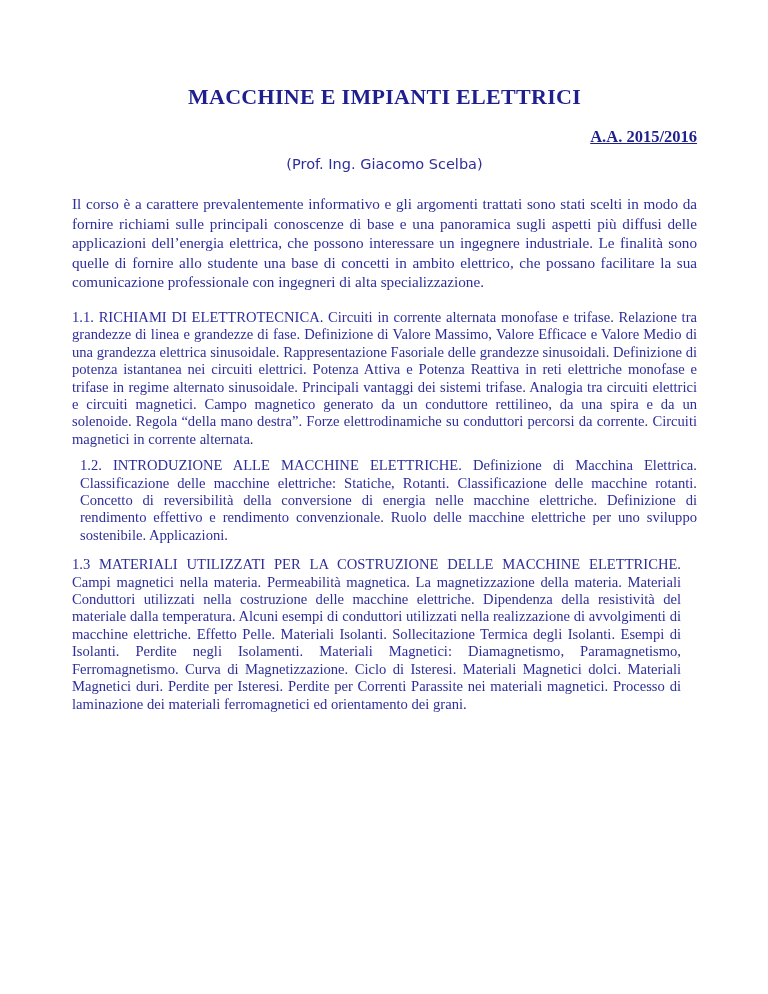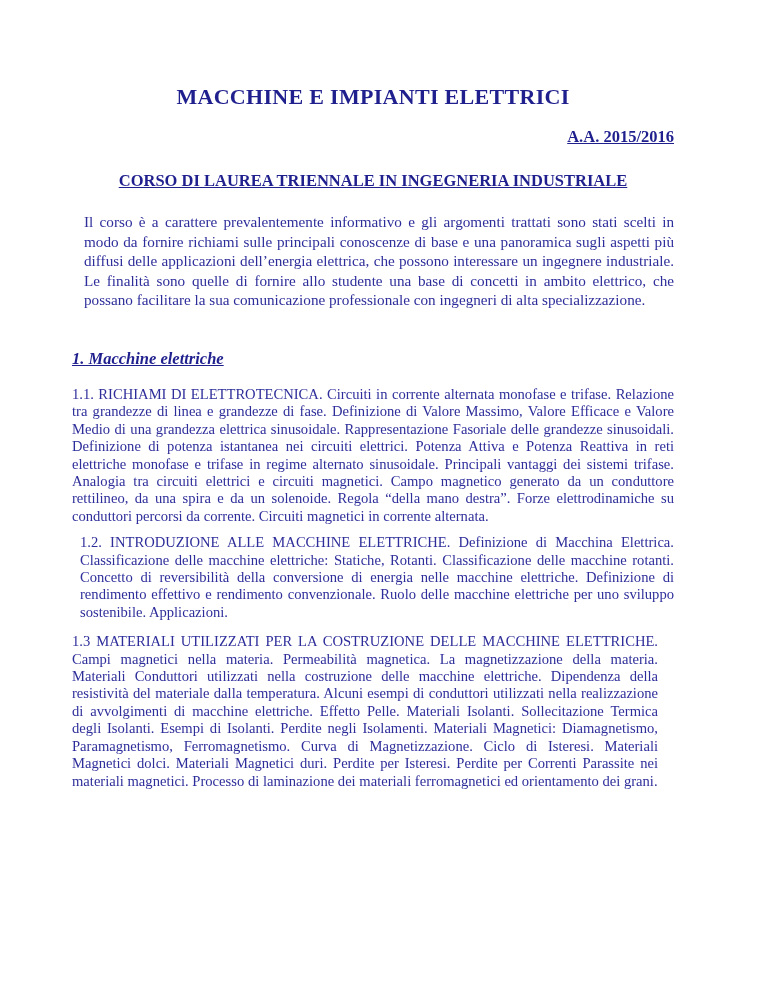--- a/index.html
+++ b/index.html
@@ -7,21 +7,21 @@
     padding: 0;
     background: #ffffff;
   }
   .page {
     position: relative;
     width: 768px;
     height: 994px;
     margin: 0 auto;
     background: #ffffff;
     box-sizing: border-box;
-    padding: 84px 94px 0 72px;
+    padding: 84px 71px 0 72px;
     font-family: "Liberation Serif", serif;
     color: #2e2e9b;
     overflow: hidden;
   }
   .doc-title {
     margin: 0;
     text-align: center;
     font-size: 22px;
     line-height: 26px;
     font-weight: bold;
@@ -49,21 +49,21 @@
   .doc-prof {
     margin: 8px 0 0 0;
     text-align: center;
     font-family: "DejaVu Sans", sans-serif;
     font-size: 14.5px;
     line-height: 18px;
     font-weight: normal;
     color: #2e2e9b;
   }
   .intro {
-    margin: 21px 0 0 12px;
+    margin: 21px 0 0 0;
     font-size: 15.2px;
     line-height: 19.6px;
     text-align: justify;
     color: #2e2e9b;
   }
   .section-heading {
     margin: 39px 0 0 0;
     font-size: 16.5px;
     line-height: 20px;
     font-weight: bold;
@@ -83,26 +83,25 @@
 </style>
 </head>
 <body>
 
 <div class="page">
 
   <h1 class="doc-title">MACCHINE E IMPIANTI ELETTRICI</h1>
 
   <h2 class="doc-subtitle">A.A. 2015/2016</h2>
 
-  <h2 class="doc-course">CORSO DI LAUREA TRIENNALE IN INGEGNERIA INDUSTRIALE</h2>
 
+  <div class="doc-prof">(Prof. Ing. Giacomo Scelba)</div>
 
   <p class="intro">Il corso è a carattere prevalentemente informativo e gli argomenti trattati sono stati scelti in modo da fornire richiami sulle principali conoscenze di base e una panoramica sugli aspetti più diffusi delle applicazioni dell’energia elettrica, che possono interessare un ingegnere industriale. Le finalità sono quelle di fornire allo studente una base di concetti in ambito elettrico, che possano facilitare la sua comunicazione professionale con ingegneri di alta specializzazione.</p>
 
-  <h3 class="section-heading">1. Macchine elettriche</h3>
 
   <p class="para para-1">1.1. RICHIAMI DI ELETTROTECNICA.  Circuiti in corrente alternata monofase e trifase. Relazione tra grandezze di linea e grandezze di fase. Definizione di Valore Massimo, Valore Efficace e Valore Medio di una grandezza elettrica sinusoidale. Rappresentazione Fasoriale delle grandezze sinusoidali. Definizione di potenza istantanea nei circuiti elettrici. Potenza Attiva e Potenza Reattiva in reti elettriche monofase e trifase in regime alternato sinusoidale. Principali vantaggi dei sistemi trifase. Analogia tra circuiti elettrici e circuiti magnetici. Campo magnetico generato da un conduttore rettilineo, da una spira e da un solenoide.  Regola “della mano destra”. Forze elettrodinamiche su conduttori percorsi da corrente. Circuiti magnetici in corrente alternata.</p>
 
   <p class="para para-2">1.2. INTRODUZIONE ALLE MACCHINE ELETTRICHE.  Definizione di Macchina Elettrica. Classificazione delle macchine elettriche: Statiche, Rotanti. Classificazione delle macchine rotanti. Concetto di reversibilità della conversione di energia nelle macchine elettriche.  Definizione di rendimento effettivo e rendimento convenzionale.  Ruolo delle macchine elettriche per uno sviluppo sostenibile.  Applicazioni.</p>
 
   <p class="para para-3">1.3 MATERIALI UTILIZZATI PER LA COSTRUZIONE DELLE MACCHINE ELETTRICHE. Campi magnetici nella materia. Permeabilità magnetica. La magnetizzazione della materia. Materiali Conduttori utilizzati nella costruzione delle macchine elettriche. Dipendenza della resistività del materiale dalla temperatura. Alcuni esempi di conduttori utilizzati nella realizzazione di avvolgimenti di macchine elettriche. Effetto Pelle. Materiali Isolanti. Sollecitazione Termica degli Isolanti. Esempi di Isolanti. Perdite negli Isolamenti. Materiali Magnetici: Diamagnetismo, Paramagnetismo, Ferromagnetismo. Curva di Magnetizzazione. Ciclo di Isteresi. Materiali Magnetici dolci. Materiali Magnetici duri. Perdite per Isteresi. Perdite per Correnti Parassite nei materiali magnetici. Processo di laminazione dei materiali ferromagnetici ed orientamento dei grani.</p>
 
 </div>
 
 </body></html>

